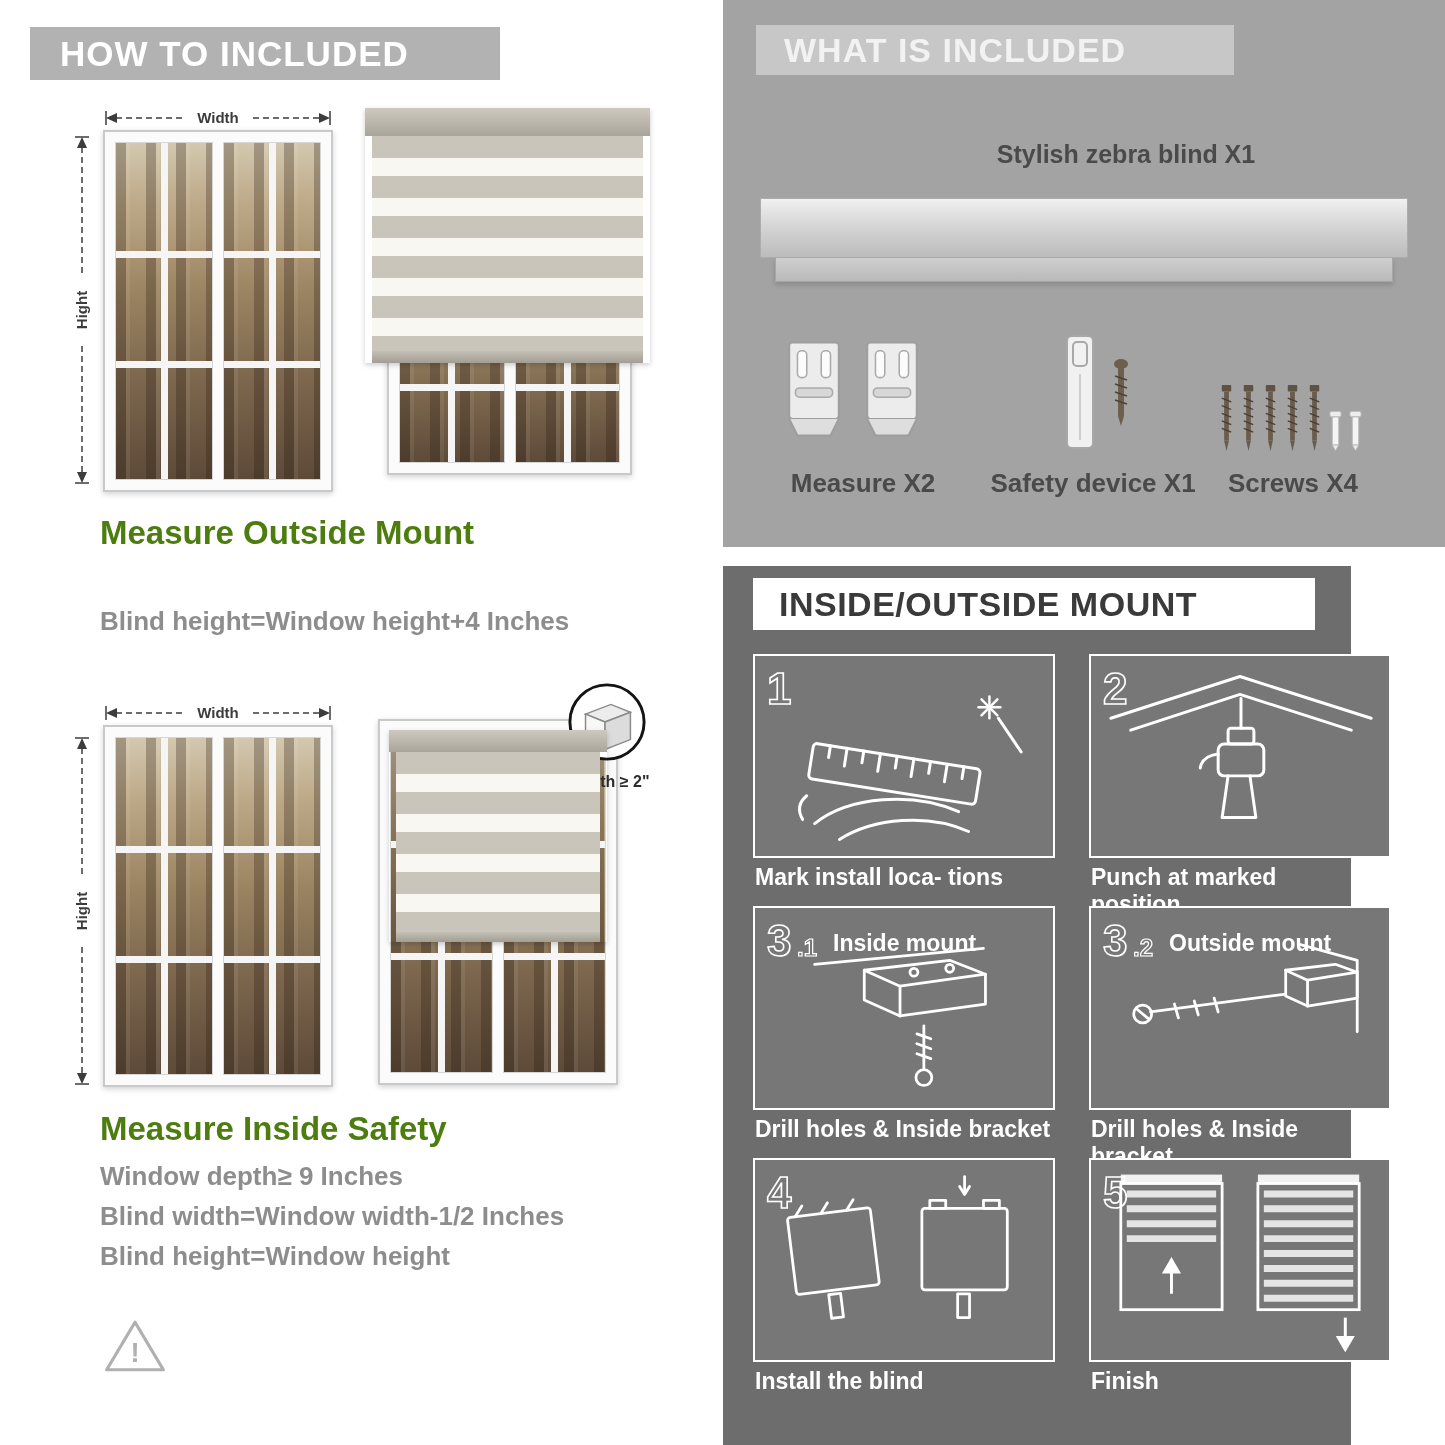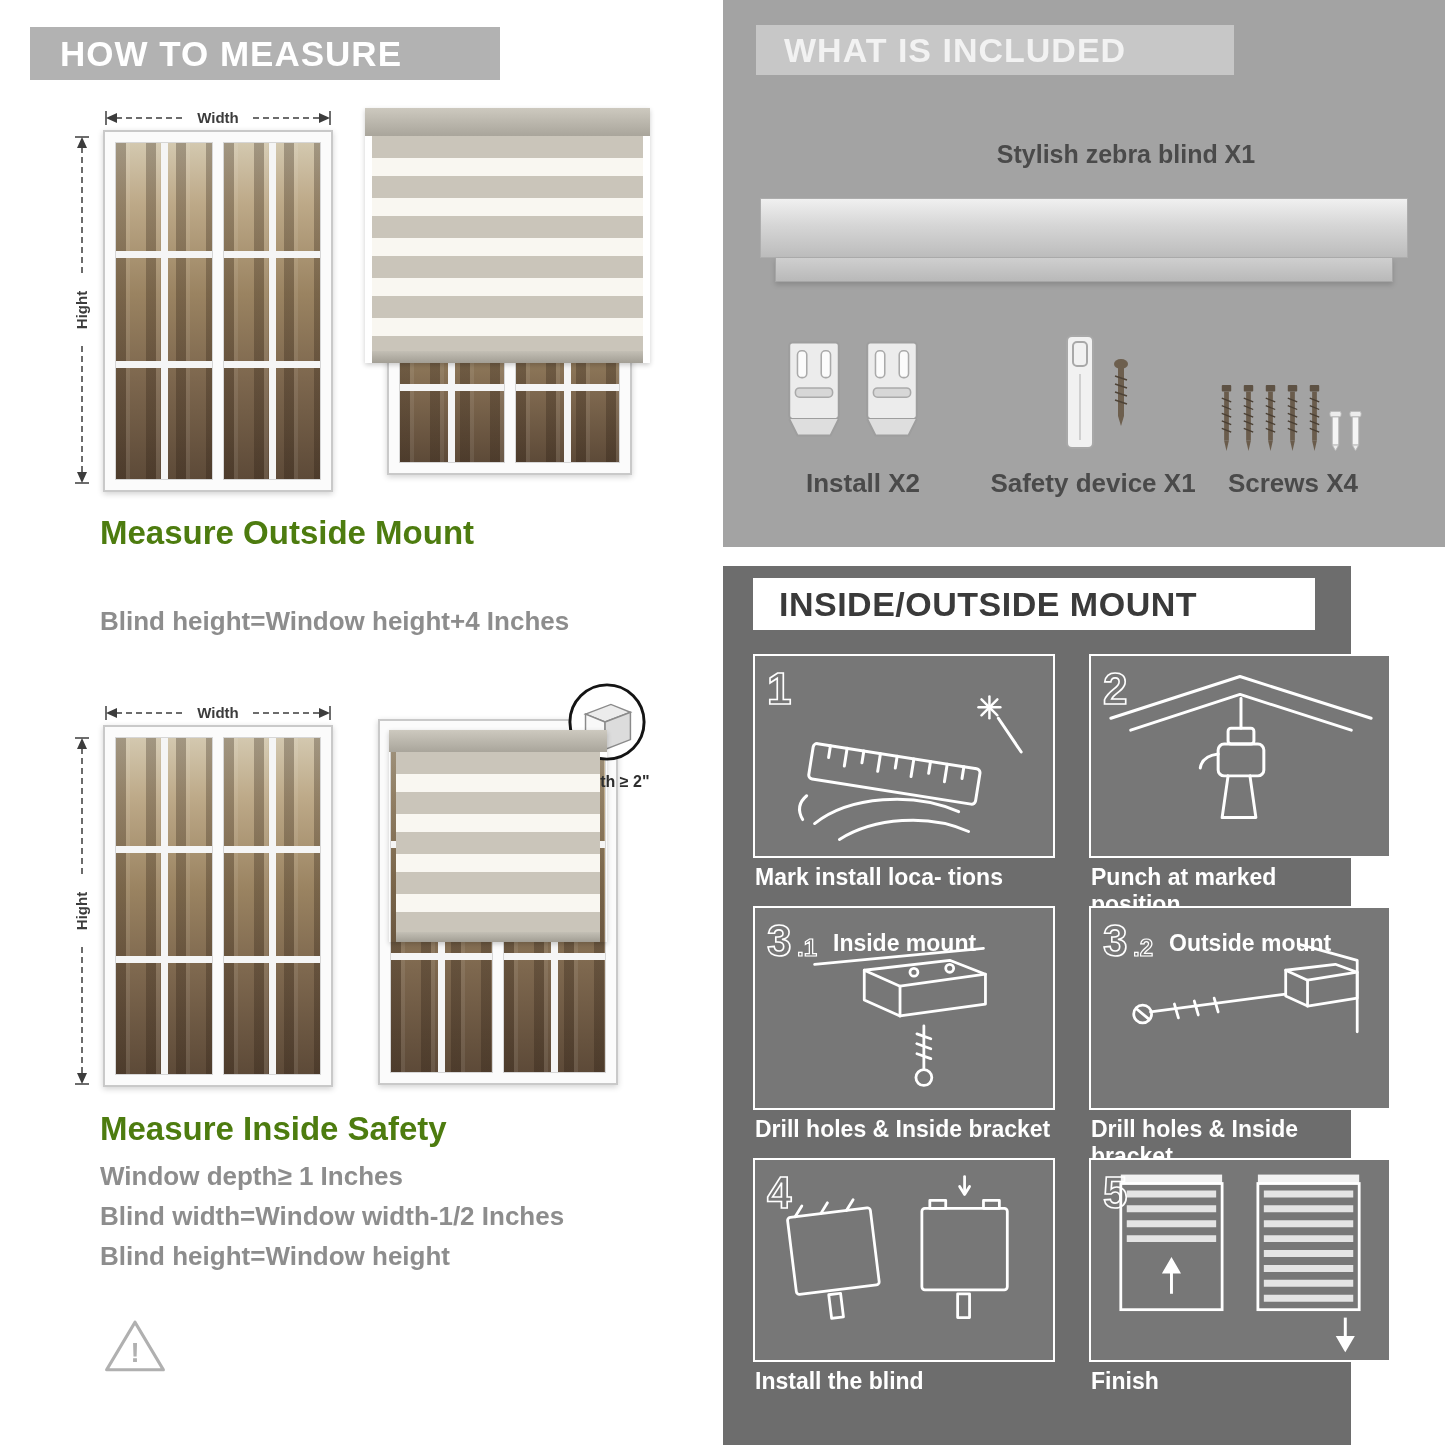--- a/index.html
+++ b/index.html
@@ -74,21 +74,21 @@
   .ptitle { position:absolute; left:78px; top:22px; color:#ffffff; font-weight:bold; font-size:23px; }
   .illus { position:absolute; inset:0; width:100%; height:100%; }
   .caption { position:absolute; color:#ffffff; font-weight:bold; font-size:23px; }
 </style>
 </head>
 <body>
 
 <div class="page">
 
   <div class="htm-banner">
-    <span>HOW TO MEASURE</span>
+    <span>HOW TO INCLUDED</span>
   </div>
 
   <div class="fig fig1">
     <svg class="arrow-w" viewBox="0 0 230 20">
       <g stroke="#3c3c3c" stroke-width="1.5" fill="none">
         <line x1="3" y1="3" x2="3" y2="17"></line>
           <line x1="227" y1="3" x2="227" y2="17"></line>
         <line x1="13" y1="10" x2="80" y2="10" stroke-dasharray="6 4"></line>
         <line x1="150" y1="10" x2="217" y2="10" stroke-dasharray="6 4"></line>
       </g>
@@ -217,21 +217,21 @@
     <svg class="depth-circle" viewBox="0 0 84 84">
       <circle cx="42" cy="42" r="38" fill="#ffffff" stroke="#141414" stroke-width="3"></circle>
       <polygon points="20,34 46,24 66,32 40,42" fill="#ececec" stroke="#8a8a8a" stroke-width="1.5"></polygon>
       <polygon points="20,34 20,62 40,70 40,42" fill="#f8f8f8" stroke="#8a8a8a" stroke-width="1.5"></polygon>
       <polygon points="40,42 66,32 66,60 40,70" fill="#dcdcdc" stroke="#8a8a8a" stroke-width="1.5"></polygon>
     </svg>
     <div class="depth-label">Depth ≥ 2"</div>
   </div>
 
   <div class="m-heading" style="top:1110px;">Measure Inside Safety</div>
-  <div class="m-line" style="top:1161px;">Window depth≥ 1 Inches</div>
+  <div class="m-line" style="top:1161px;">Window depth≥ 9 Inches</div>
   <div class="m-line" style="top:1201px;">Blind width=Window width-1/2 Inches</div>
   <div class="m-line" style="top:1241px;">Blind height=Window height</div>
 
   <svg class="warn-icon" width="64" height="60" viewBox="0 0 70 64">
     <path d="M35 6 L66 58 H4 Z" fill="none" stroke="#b0b0b0" stroke-width="3.5" stroke-linejoin="round"></path>
     <text x="35" y="50" text-anchor="middle" font-size="30" font-weight="bold" fill="#b0b0b0">!</text>
   </svg>
 
   <div class="included">
     <div class="inc-banner">
@@ -342,21 +342,21 @@
         <rect x="4.5" y="8" width="7" height="30" fill="#f5f5f5" stroke="#b5b5b5"></rect>
         <polygon points="4.5,38 11.5,38 8,44" fill="#ededed" stroke="#b5b5b5"></polygon>
       </svg>
       <svg class="anchor" width="15" height="46" viewBox="0 0 16 46">
         <rect x="2" y="2" width="12" height="6" rx="2" fill="#ededed" stroke="#b5b5b5"></rect>
         <rect x="4.5" y="8" width="7" height="30" fill="#f5f5f5" stroke="#b5b5b5"></rect>
         <polygon points="4.5,38 11.5,38 8,44" fill="#ededed" stroke="#b5b5b5"></polygon>
       </svg>
     </div>
 
-    <div class="inc-label" style="left:50px;width:180px;">Install X2</div>
+    <div class="inc-label" style="left:50px;width:180px;">Measure X2</div>
     <div class="inc-label" style="left:260px;width:220px;">Safety device X1</div>
     <div class="inc-label" style="left:490px;width:160px;">Screws X4</div>
   </div>
 
   <div class="mount">
     <div class="mnt-banner">
       <span>INSIDE/OUTSIDE MOUNT</span>
     </div>
 
     <div class="panel" style="left:30px;top:88px;">

